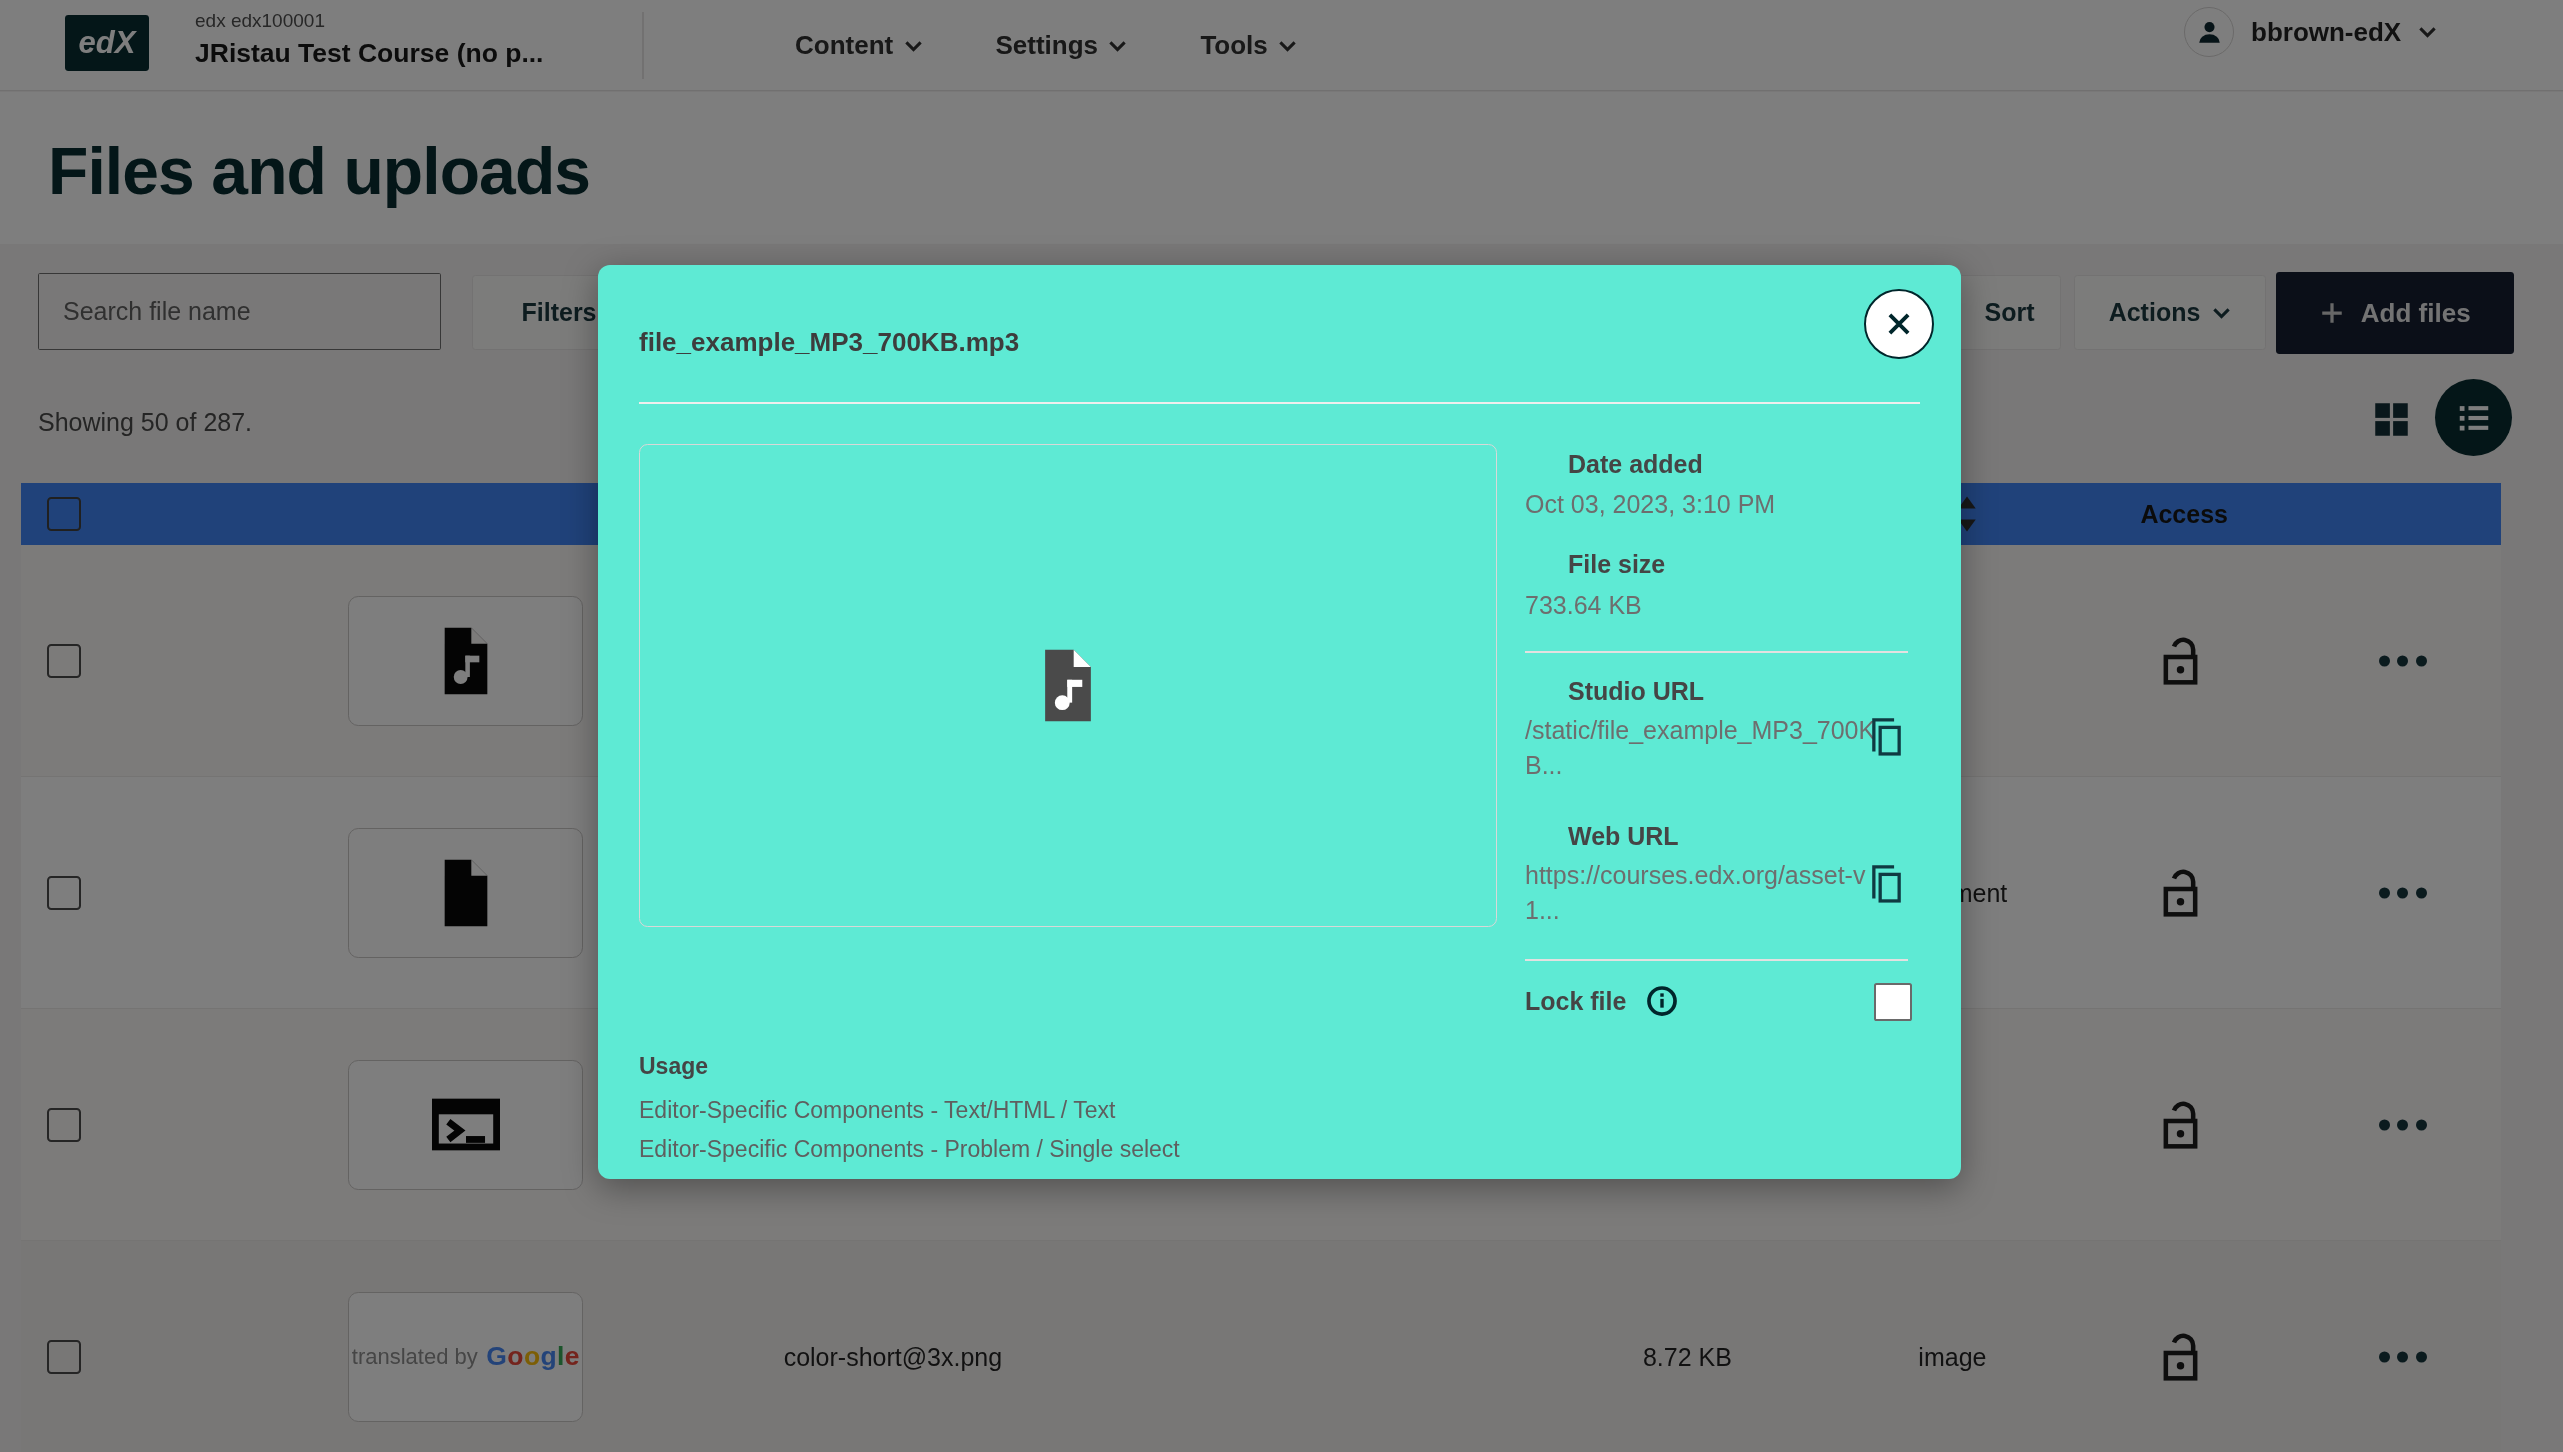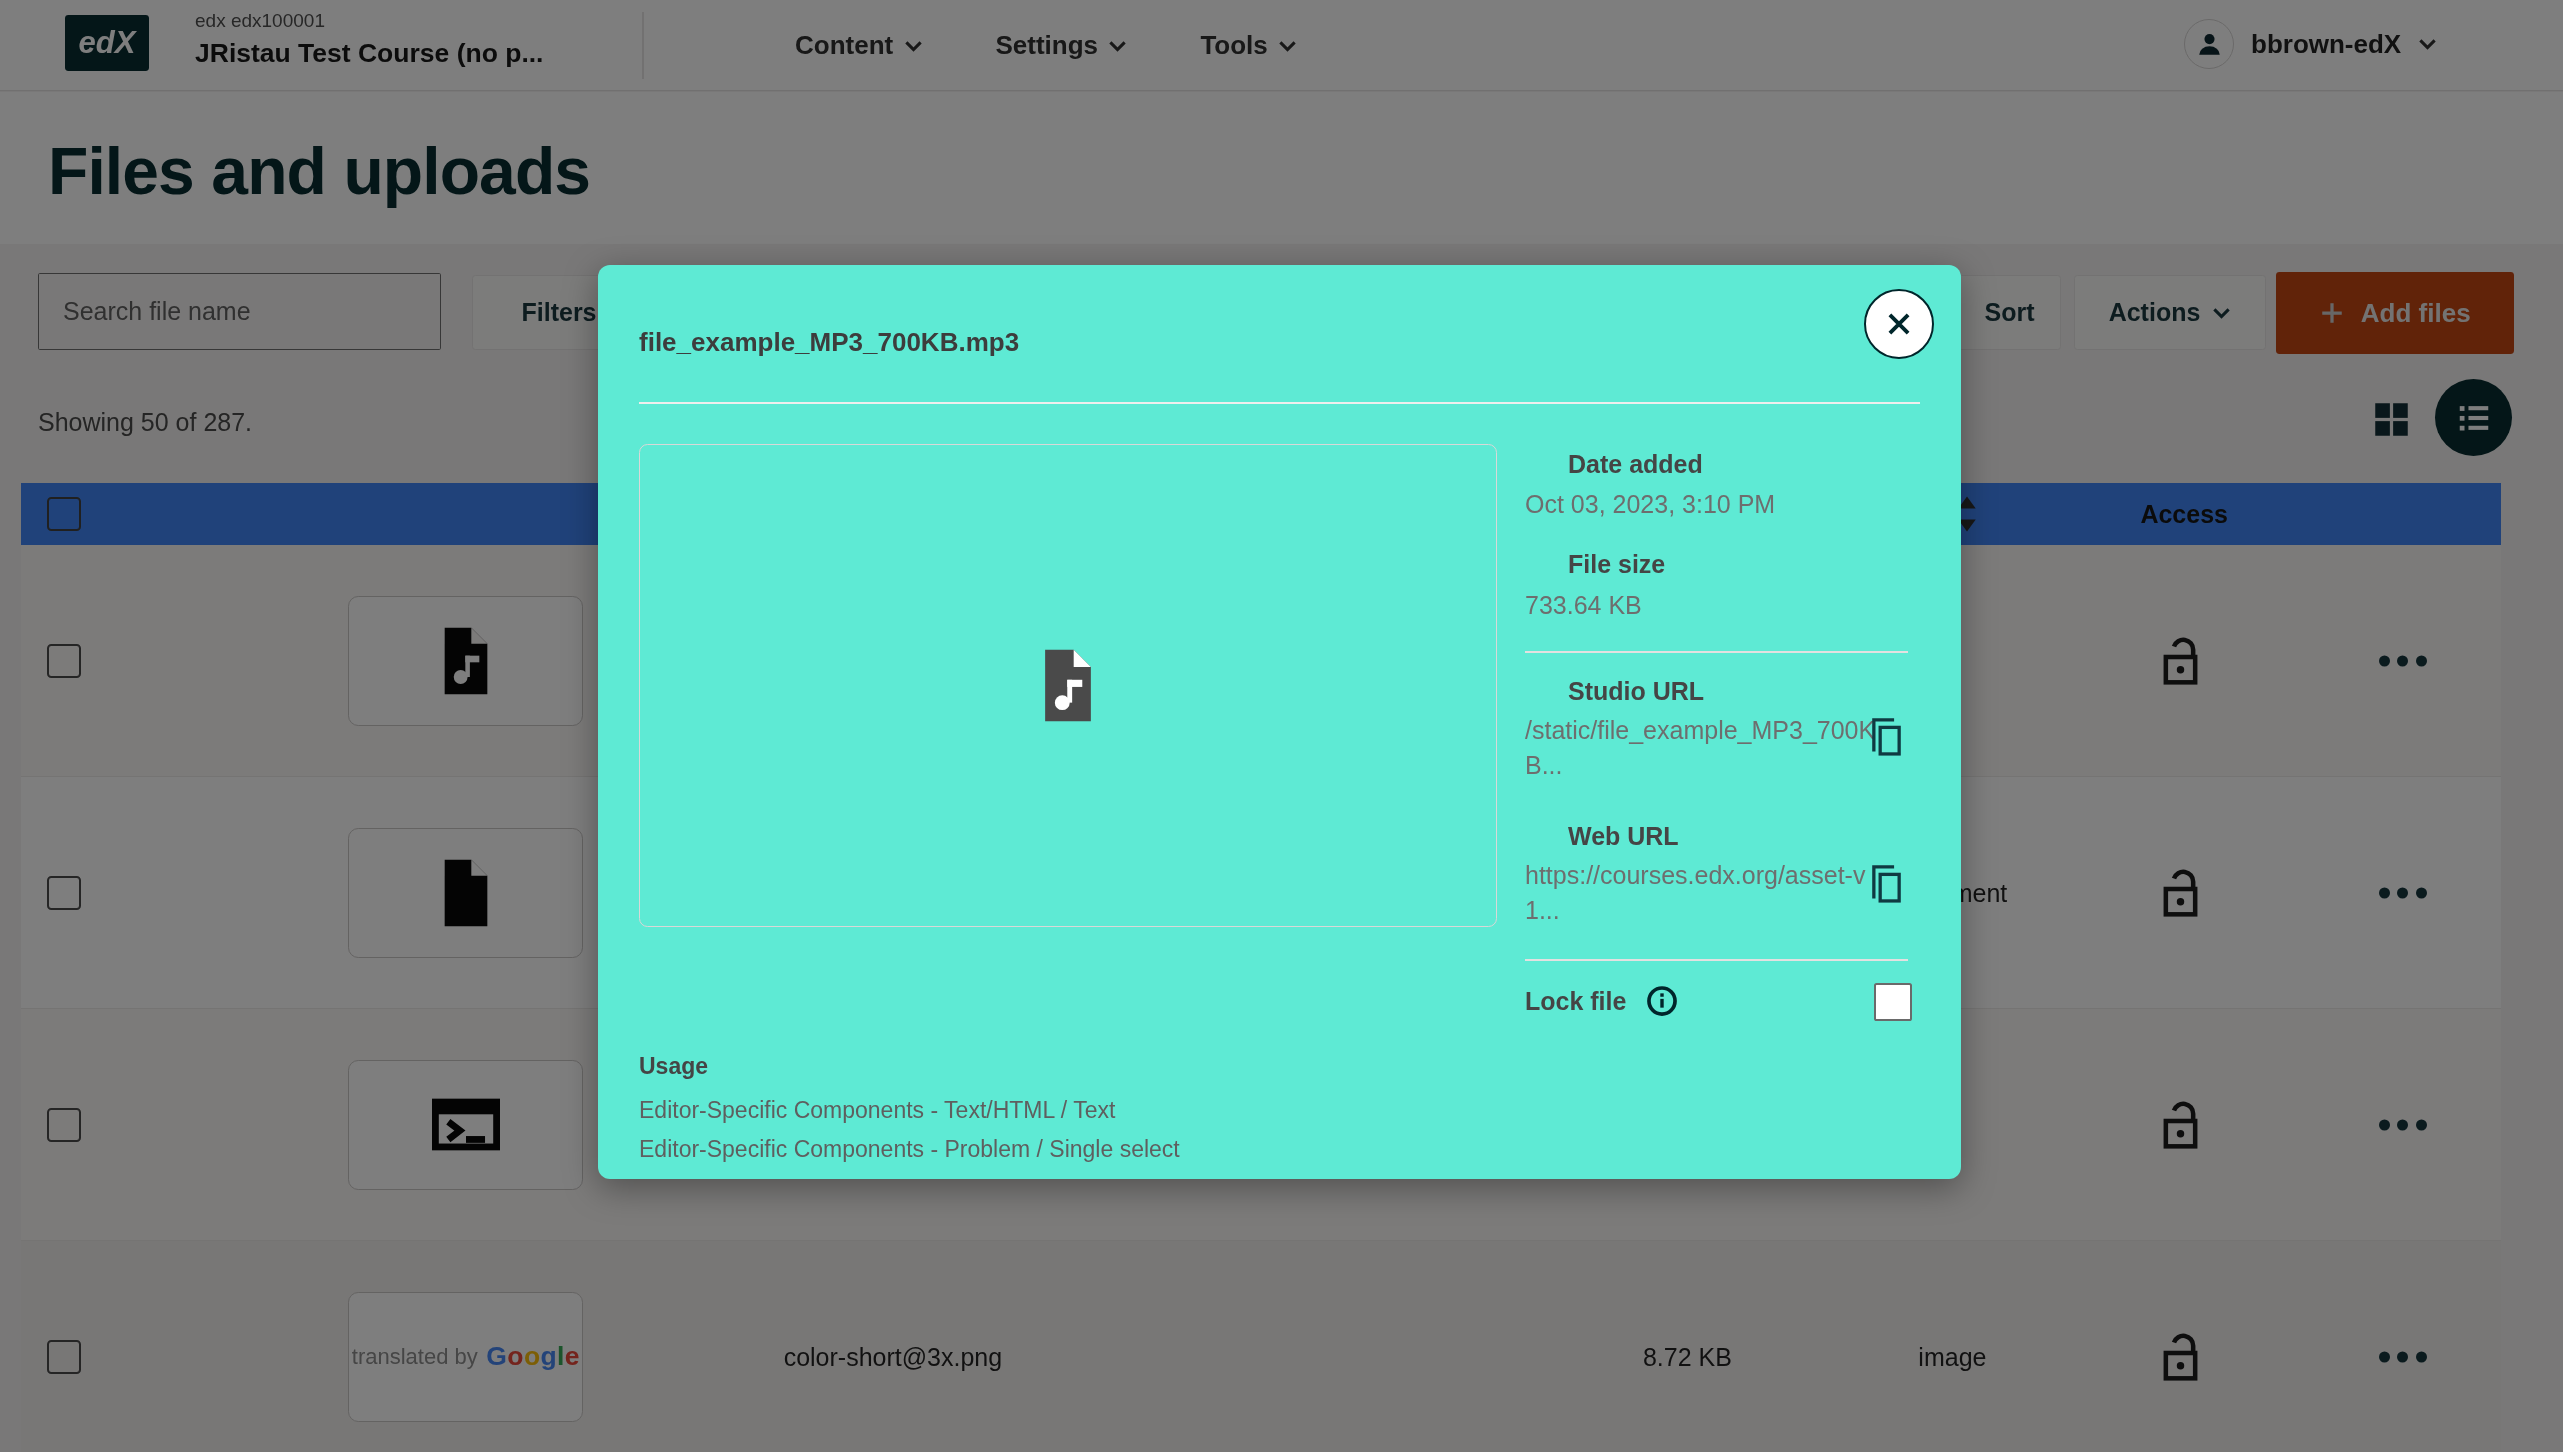--- a/index.html
+++ b/index.html
@@ -13,36 +13,36 @@
   
   .topbar { position:absolute; top:0; left:0; right:0; height:91px; background:#ffffff; border-bottom:1.7px solid #e4e2e1; z-index:10; }
   .logo { position:absolute; left:65px; top:14.5px; width:84px; height:56px; background:#00262B; color:#ffffff; display:flex; align-items:center; justify-content:center; font-size:31px; font-weight:bold; font-style:italic; border-radius:3.4px; }
   .org-line { position:absolute; left:195px; top:10.3px; font-size:19px; color:#4a4a4a; }
   .course-title { position:absolute; left:195px; top:38px; font-size:26.5px; font-weight:bold; color:#121212; }
   .topbar-sep { position:absolute; left:642px; top:12px; width:1.7px; height:67px; background:#e6e4e3; }
   .nav { position:absolute; left:795px; top:0; height:91px; display:flex; align-items:center; gap:73px; }
   .nav-item { display:flex; align-items:center; gap:10.3px; font-size:26px; font-weight:600; color:#2a2a2a; cursor:pointer; }
   .chev { width:19px; height:12px; }
   .chev path { fill:none; stroke:#2a2a2a; stroke-width:2.6; }
-  .user-menu { position:absolute; left:2184px; top:12px; height:64px; display:flex; align-items:center; gap:17px; cursor:pointer; }
+  .user-menu { position:absolute; left:2184px; top:0; height:64px; display:flex; align-items:center; gap:17px; cursor:pointer; }
   .avatar { width:50px; height:50px; border-radius:50%; border:1.7px solid #d6d4d3; display:flex; align-items:center; justify-content:center; }
   .avatar svg { width:29px; height:29px; fill:#08222a; }
   .user-name { font-size:26px; font-weight:600; color:#1c1c1c; }
   
   .title-section { position:absolute; top:92px; left:0; right:0; height:152px; background:#ffffff; }
   .page-title { position:absolute; left:48px; top:41px; font-size:66px; font-weight:800; letter-spacing:-0.9px; color:#00262B; }
   
   .search-box { position:absolute; left:38px; top:273px; width:403px; height:77px; border:1.7px solid #6b6b6b; background:transparent; font-size:25px; color:#333; padding:0 24px; border-radius:1.7px; outline:none; font-family:inherit; }
   .search-box::placeholder { color:#5c5c5c; }
   .btn { position:absolute; top:275px; height:75px; display:flex; align-items:center; justify-content:center; gap:12px; font-size:25px; font-weight:600; color:#13323a; background:#fbfaf9; border:0.9px solid #e9e7e6; border-radius:3.4px; cursor:pointer; }
   .btn .chev path { stroke:#13323a; }
   .btn-filters { left:472px; width:205px; }
   .btn-sort   { left:1958px; width:103px; }
   .btn-actions{ left:2074px; width:192px; }
-  .btn-add { position:absolute; left:2276px; top:272px; width:238px; height:82px; background:#c2410c; color:#e9e9e9; display:flex; align-items:center; justify-content:center; gap:15.4px; font-size:26px; font-weight:600; border-radius:3.4px; border:none; cursor:pointer; }
+  .btn-add { position:absolute; left:2276px; top:272px; width:238px; height:82px; background:#0f172a; color:#e9e9e9; display:flex; align-items:center; justify-content:center; gap:15.4px; font-size:26px; font-weight:600; border-radius:3.4px; border:none; cursor:pointer; }
   .plus-icon { width:26px; height:26px; }
   .plus-icon path { stroke:#cfcfcf; stroke-width:3; fill:none; }
   .showing { position:absolute; left:38px; top:408px; font-size:25px; color:#454545; }
   .grid-toggle { position:absolute; left:2372px; top:400px; width:39px; height:39px; cursor:pointer; }
   .grid-toggle rect { fill:#0b2930; }
   .list-toggle { position:absolute; left:2435px; top:379px; width:77px; height:77px; border-radius:50%; background:#00262B; display:flex; align-items:center; justify-content:center; cursor:pointer; }
   .list-toggle svg { width:38px; height:38px; }
   
   .files-table { position:absolute; left:21.4px; top:483px; width:2480px; }
   .thead { position:relative; height:62px; background:#3b82f6; }

